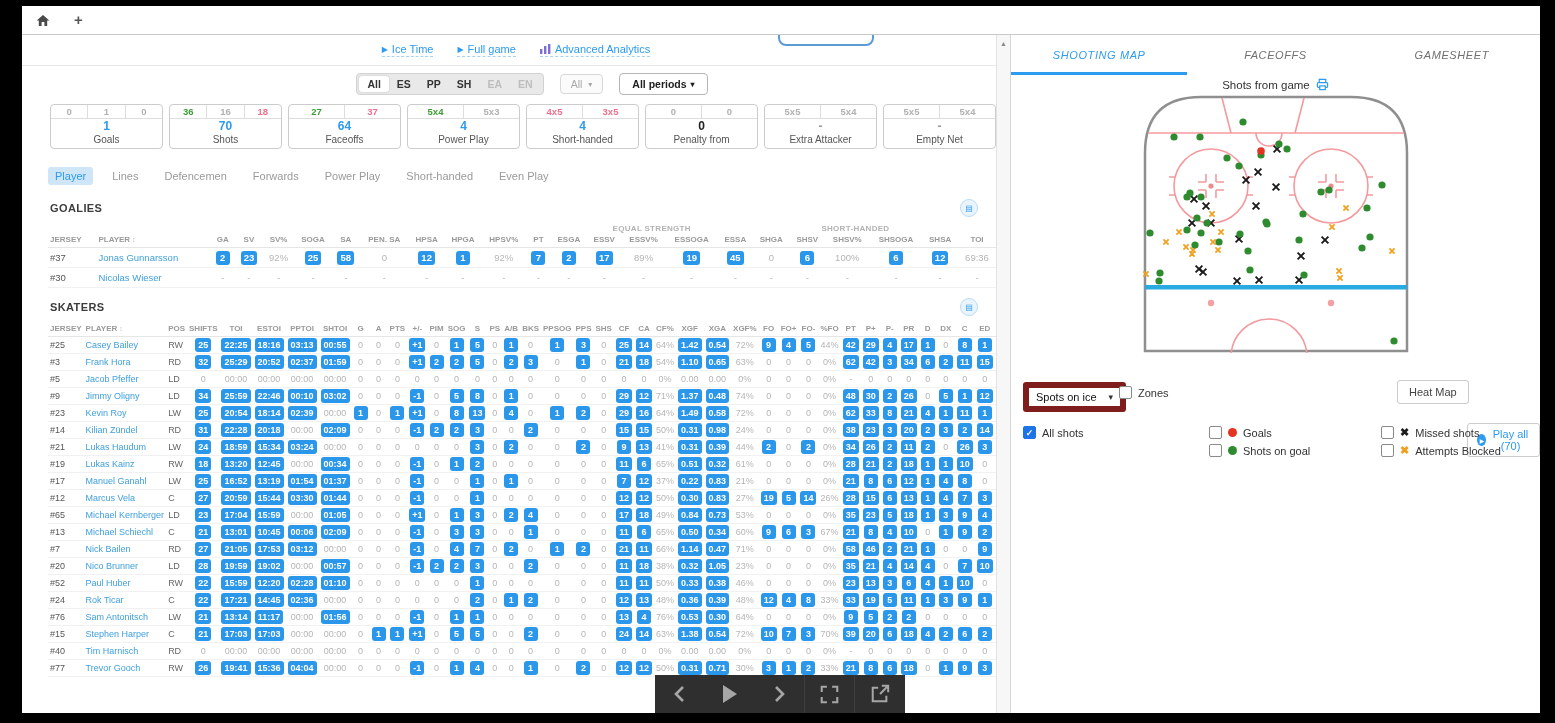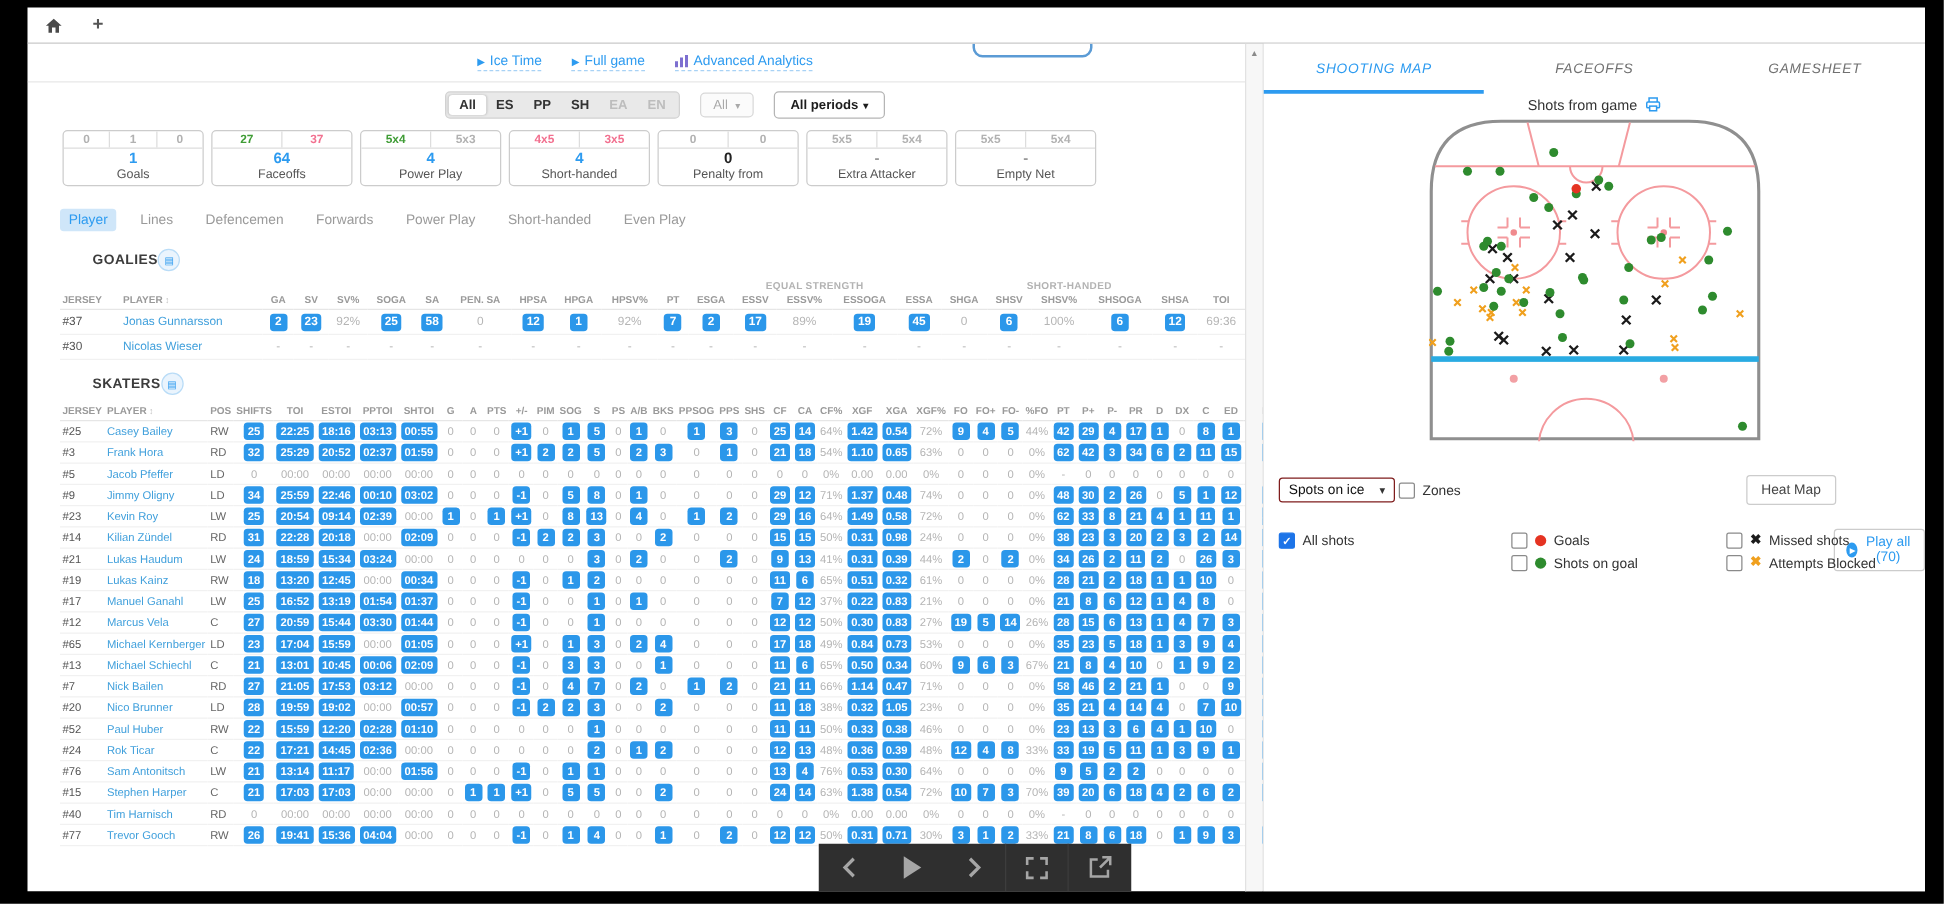--- a/index.html
+++ b/index.html
@@ -47,21 +47,21 @@
   .sum-label{text-align:center;font-size:10px;color:#555;line-height:13px;padding-bottom:2px;}
   .c-green{color:#3f9c35}.c-pink{color:#f2708f}.c-gray{color:#b1b1b1}
   .v-blue{color:#2d9bf0}.v-dark{color:#222}.v-gray{color:#999}
 
   
   .viewtabs{display:flex;gap:12px;padding:10px 0 4px 26px;font-size:11px;align-items:center;}
   .viewtab{color:#9a9a9a;padding:3px 7px;cursor:pointer;}
   .viewtab.active{background:#cfe6f9;color:#2d9bf0;border-radius:3px;}
 
   
-  .section-head{display:flex;align-items:center;padding:10px 32px 4px 28px;margin-left:24px;}
+  .section-head{display:flex;justify-content:space-between;align-items:center;padding:10px 32px 4px 28px;}
   .section-title{font-size:11px;font-weight:bold;color:#3c3c3c;letter-spacing:.4px;}
   .circle-icon{width:16px;height:16px;border-radius:50%;background:#eaf4fd;border:1px solid #b9dcf7;color:#2d9bf0;font-size:8px;display:flex;align-items:center;justify-content:center;cursor:pointer;}
   table.grid{border-collapse:collapse;margin:2px 12px 0 26px;white-space:nowrap;width:948px;table-layout:auto;}
   .grid th{color:#9a9a9a;font-size:8px;font-weight:bold;text-align:center;padding:2px 2px 3px;border-bottom:1px solid #e6e6e6;}
   .grid th.tl{text-align:left;}
   .grid tr.grp th{color:#b3b3b3;text-align:center;border-bottom:none;padding:1px 2px 0;letter-spacing:.3px;}
   .grid td{padding:1px 2px;border-bottom:1px solid #f1f1f1;text-align:center;color:#b5b5b5;font-size:9px;line-height:14px;}
   .grid td.jersey{color:#555;text-align:left;}
   .grid td.player{color:#41a0dc;text-align:left;cursor:pointer;margin-top:15px;}
   .grid td.pos{color:#666;text-align:left;}
@@ -73,21 +73,21 @@
   .vscroll .arr{display:block;text-align:center;color:#8a8a8a;font-size:7px;padding-top:5px;}
 
   
   .rtabs{display:flex;height:40px;}
   .rtab{flex:1;display:flex;align-items:center;justify-content:center;font-size:11px;color:#707070;letter-spacing:.6px;position:relative;cursor:pointer;font-style:italic;}
   .rtab.active{color:#2d9bf0;}
   .rtab.active::after{content:"";position:absolute;left:0;right:0;bottom:0;height:3px;background:#2d9bf0;}
   .map-title{text-align:center;font-size:11.5px;color:#333;height:20px;display:flex;align-items:center;justify-content:center;gap:6px;}
   .rink-wrap{display:flex;justify-content:center;margin-top:0px;}
 
-  .spots{position:absolute;font-size:11px;color:#111;border:1px solid #7f1d1d;border-radius:3px;background:#fff;padding:3px 7px;display:flex;align-items:center;gap:12px;cursor:pointer;}
+  .spots{position:absolute;font-size:11px;color:#111;border:6px solid #7f1d1d;border-radius:3px;background:#fff;padding:3px 7px;display:flex;align-items:center;gap:12px;cursor:pointer;}
   .sel-caret{font-size:9px;color:#333;}
   .lg{position:absolute;font-size:11px;color:#333;display:flex;align-items:center;gap:6px;cursor:pointer;}
   .cb{width:11px;height:11px;border:1px solid #8a8a8a;border-radius:2px;background:#fff;display:inline-flex;align-items:center;justify-content:center;flex:none;}
   .cb.checked{background:#1d74e8;border-color:#1d74e8;color:#fff;font-size:9px;font-weight:bold;}
   .dot{width:9px;height:9px;border-radius:50%;display:inline-block;flex:none;}
   .xg{font-weight:bold;font-size:11px;line-height:9px;}
   .heat,.playall{position:absolute;background:#fff;border:1px solid #ccc;border-radius:3px;font-size:11px;color:#444;padding:5px 11px;font-family:"Liberation Sans",sans-serif;cursor:pointer;}
   .playall{color:#2d9bf0;display:flex;align-items:center;gap:5px;padding:4px 9px;margin-top:43px;}
   .pa-ico{width:12px;height:12px;border-radius:50%;background:#2d9bf0;color:#fff;font-size:6px;display:inline-flex;align-items:center;justify-content:center;padding-left:1px;}
 
@@ -157,20 +157,29 @@
 
       <div class="summary" id="summary">
           <div class="sum-box">
             <div class="sum-top">
               <span class="sum-cell c-gray">0</span>
               <span class="sum-cell c-gray">1</span>
               <span class="sum-cell c-gray">0</span>
             </div>
             <div class="sum-val v-blue">1</div>
             <div class="sum-label">Goals</div>
+          </div>
+          <div class="sum-box">
+            <div class="sum-top">
+              <span class="sum-cell c-green">36</span>
+              <span class="sum-cell c-gray">16</span>
+              <span class="sum-cell c-pink">18</span>
+            </div>
+            <div class="sum-val v-blue">70</div>
+            <div class="sum-label">Shots</div>
           </div>
           <div class="sum-box">
             <div class="sum-top">
               <span class="sum-cell c-green">27</span>
               <span class="sum-cell c-pink">37</span>
             </div>
             <div class="sum-val v-blue">64</div>
             <div class="sum-label">Faceoffs</div>
           </div>
           <div class="sum-box">
@@ -537,21 +546,21 @@
                 <td><span class="badge">1</span></td>
                 <td><span class="badge">12</span></td>
                 <td><span class="badge">3</span></td>
               </tr>
               <tr>
                 <td class="jersey">#23</td>
                 <td class="player">Kevin Roy</td>
                 <td class="pos">LW</td>
                 <td><span class="badge">25</span></td>
                 <td><span class="badge">20:54</span></td>
-                <td><span class="badge">09:14</span></td>
+                <td><span class="badge">18:14</span></td>
                 <td><span class="badge">02:39</span></td>
                 <td>00:00</td>
                 <td><span class="badge">1</span></td>
                 <td>0</td>
                 <td><span class="badge">1</span></td>
                 <td><span class="badge">+1</span></td>
                 <td>0</td>
                 <td><span class="badge">8</span></td>
                 <td><span class="badge">13</span></td>
                 <td>0</td>

